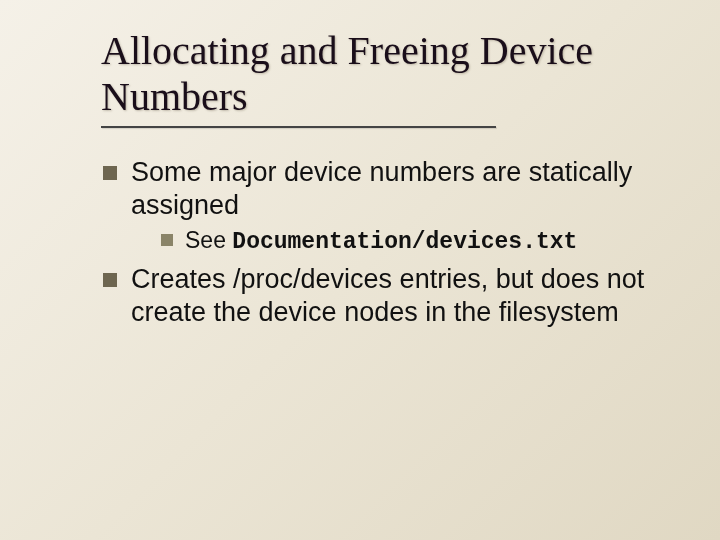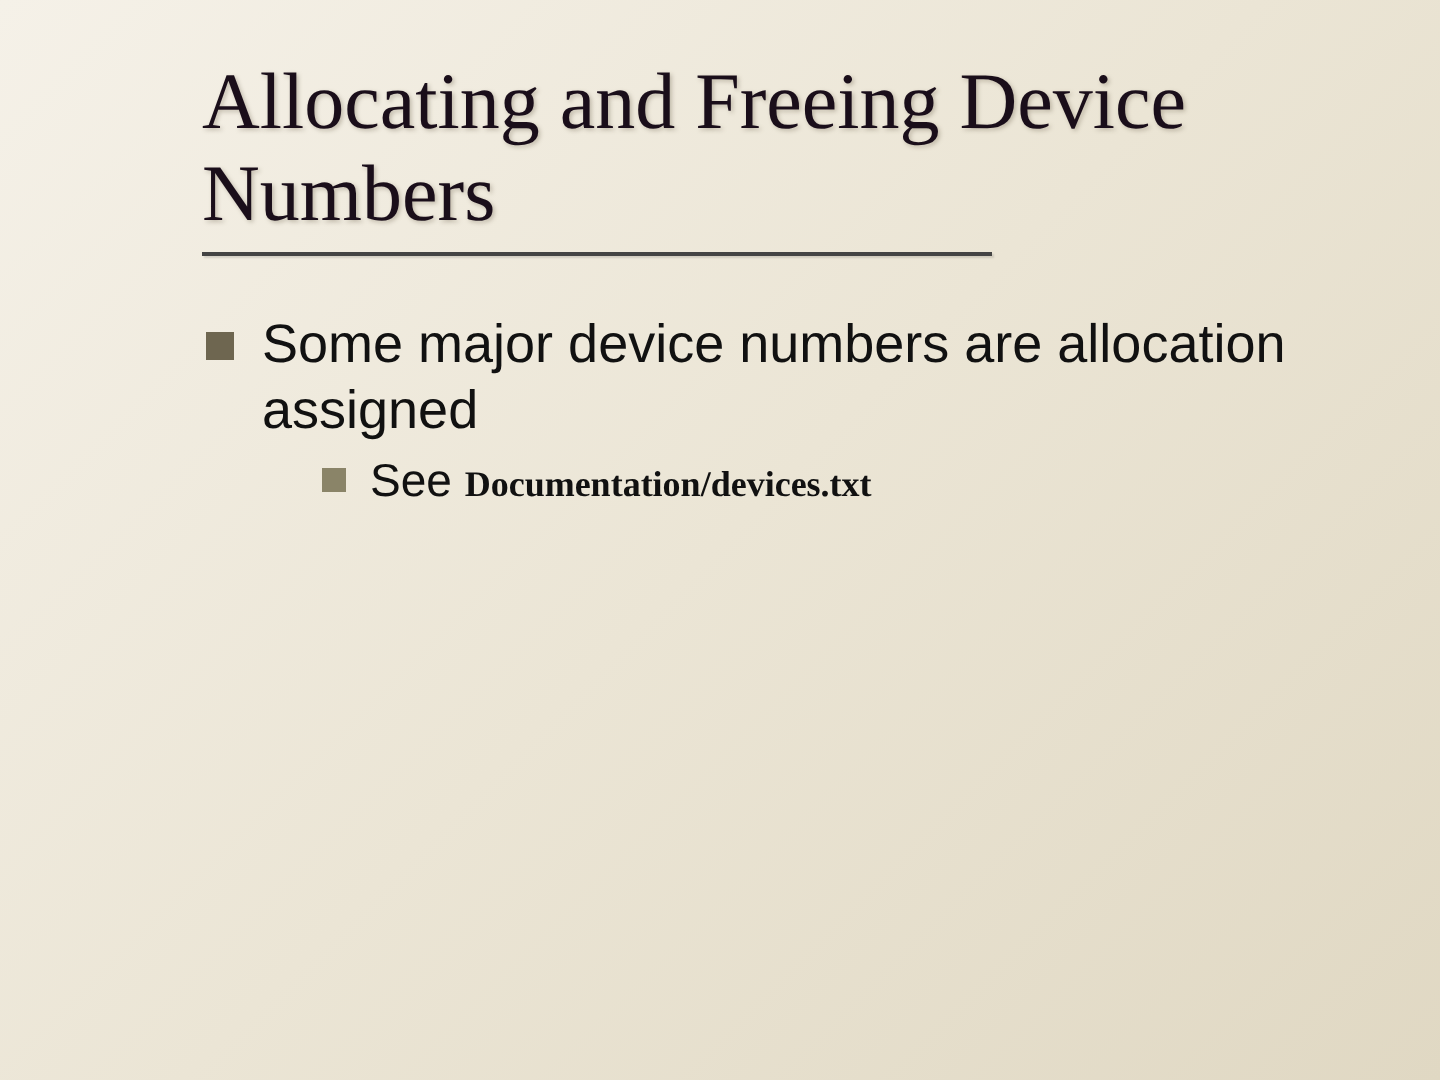--- a/index.html
+++ b/index.html
@@ -72,37 +72,40 @@
   ul.sub > li::before {
     content: "";
     position: absolute;
     left: 0;
     top: 8px;
     width: 12px;
     height: 12px;
     background: #8a8468;
   }
   .mono {
-    font-family: Liberation Serif, serif;
+    font-family: Liberation Mono, monospace;
     font-weight: bold;
-    font-size: 18px;
+    font-size: 23px;
   }
 </style>
 </head>
 <body>
 
 <div class="slide">
 
   <h1 class="title">Allocating and Freeing Device Numbers</h1>
   <div class="title-underline"></div>
 
   <ul class="top">
     <li>
-      <span>Some major device numbers are allocation assigned</span>
+      <span>Some major device numbers are statically assigned</span>
       <ul class="sub">
         <li>
           <span>See </span><span class="mono">Documentation/devices.txt</span>
         </li>
       </ul>
     </li>
+    <li>
+      <span>Creates /proc/devices entries, but does not create the device nodes in the filesystem</span>
+    </li>
   </ul>
 
 </div>
 
 </body></html>

